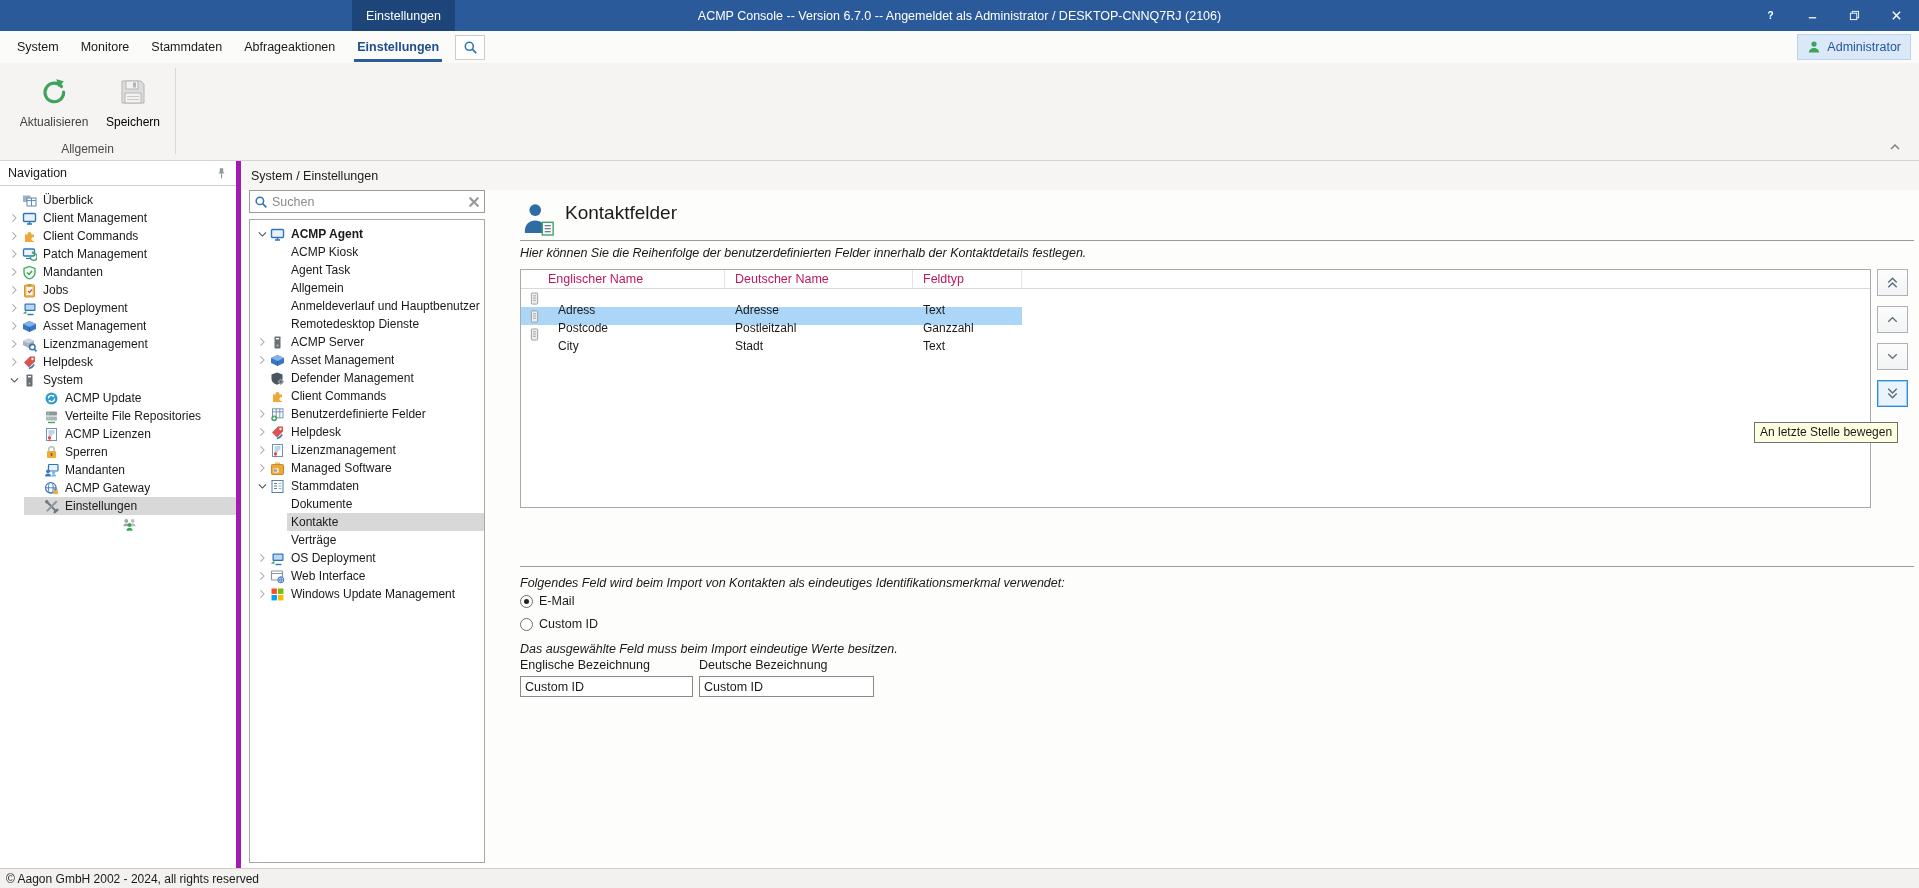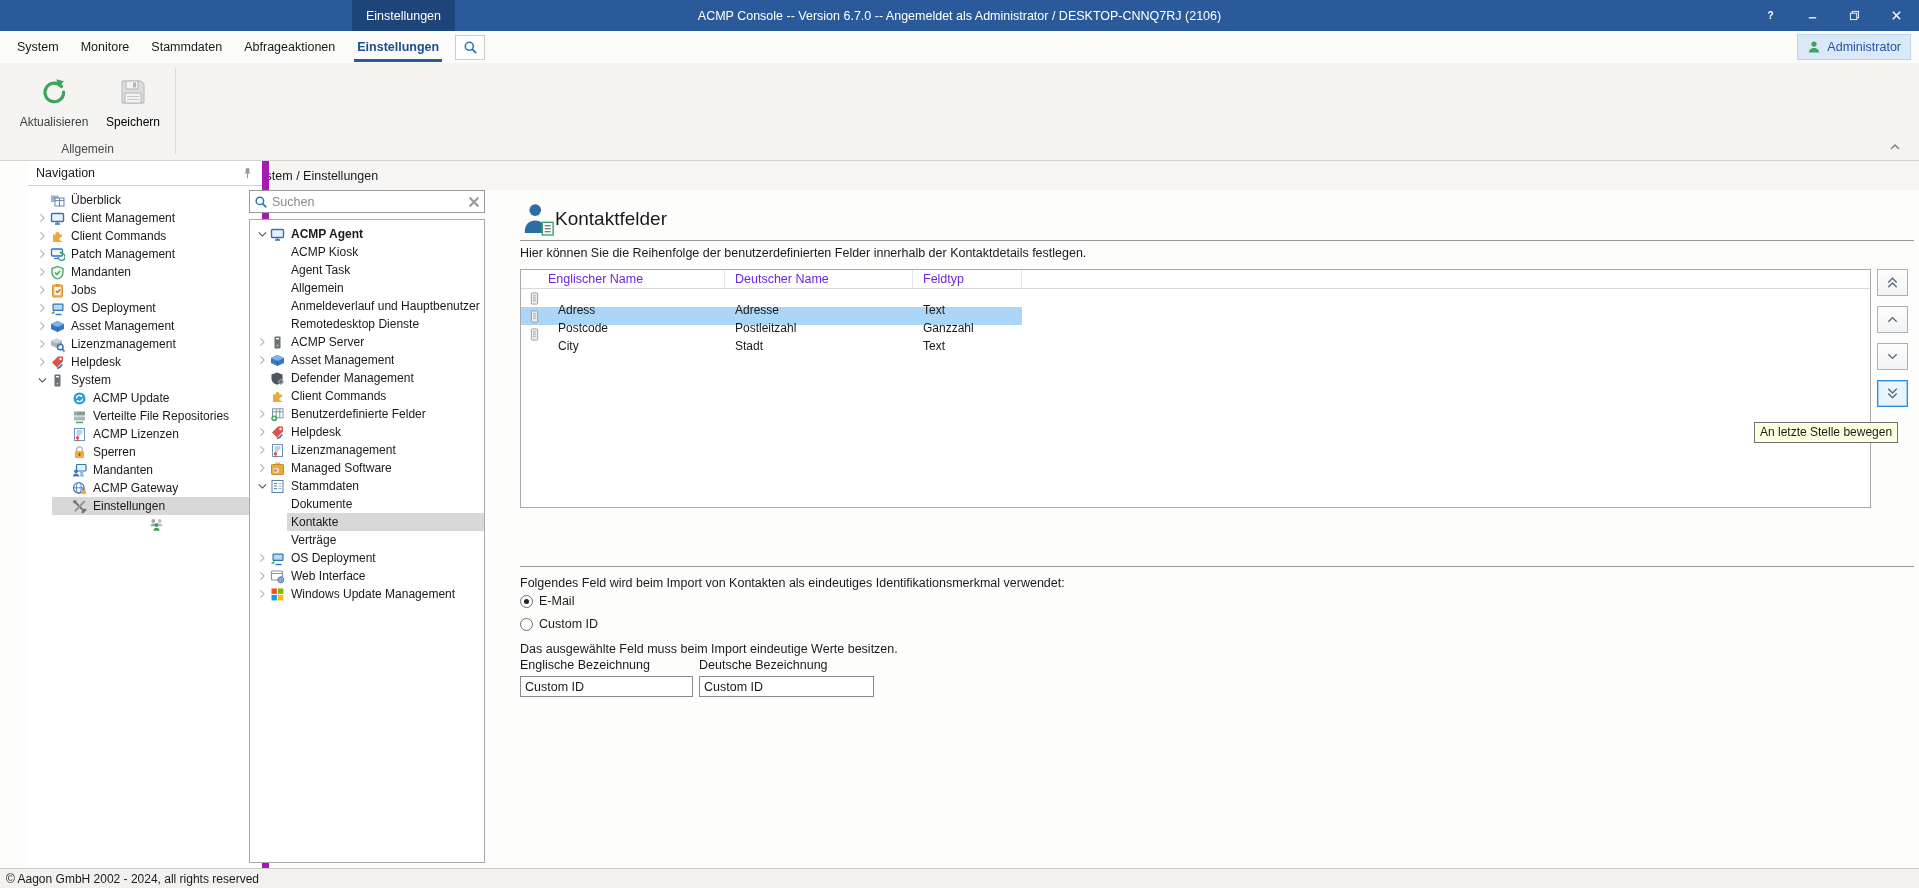--- a/index.html
+++ b/index.html
@@ -34,21 +34,21 @@
   
   .ribbon { position:absolute; left:0; top:63px; width:100%; height:98px; background:#f5f4f2; border-bottom:1px solid #d5d2cf; z-index:20; }
   .ribbon-btn { position:absolute; top:6px; width:72px; height:72px; display:flex; flex-direction:column; align-items:center; padding-top:8px; gap:8px; font-size:12px; color:#3f3f3f; }
   .ribbon-btn .icon { width:30px; height:30px; }
   .ribbon-btn.disabled { color:#000000; }
   .ribbon-sep { position:absolute; left:175px; top:5px; height:86px; width:1px; background:#dbd8d5; }
   .ribbon-group-label { position:absolute; left:0; width:175px; bottom:4px; text-align:center; font-size:12px; color:#4a4a4a; }
   .ribbon-collapse { position:absolute; right:16px; bottom:6px; width:16px; height:14px; }
 
   
-  .nav-panel { position:absolute; left:0; top:161px; width:241px; bottom:20px; background:#fff; border-right:7px solid #a21caf; z-index:10;margin-left:28px; }
+  .nav-panel { position:absolute; left:0; top:161px; width:241px; bottom:20px; background:#fff; border-right:5px solid #a21caf; z-index:10; }
   .nav-header { height:25px; border-bottom:1px solid #d0d0d0; display:flex; align-items:center; justify-content:space-between; padding:0 8px 0 8px; font-size:12.5px; }
   .nav-header .icon { width:13px; height:13px; }
   .nav-tree { position:absolute; top:30px; left:0; right:0; bottom:0; }
 
   .trow { height:18px; display:flex; align-items:center; font-size:12px; position:relative; white-space:nowrap; }
   .trow > * { position:relative; z-index:1; }
   .trow.selected::before { content:""; position:absolute; left:var(--hl,0px); right:0; top:0; bottom:0; background:#d8d8d8; z-index:0; }
   .trow .expander { width:16px; height:14px; display:inline-flex; align-items:center; justify-content:center; }
   .trow .expander svg { width:12px; height:12px; }
   .trow .node-icon { width:15px; height:15px; margin-right:6px; }
@@ -62,27 +62,27 @@
   .search-box { position:absolute; left:249px; top:190px; width:236px; height:23px; border:1px solid #9a9a9a; background:#fff; display:flex; align-items:center; padding:0 3px 0 4px; z-index:12; }
   .search-box .icon { width:14px; height:14px; }
   .search-box input { flex:1; border:none; outline:none; font-size:12.5px; padding:0 4px; font-family:inherit; color:#444; min-width:0; background:transparent; }
   .search-box input::placeholder { color:#8a8a8a; }
   .search-clear { width:15px; height:15px; }
 
   .settings-tree-box { position:absolute; left:249px; top:219px; width:236px; height:644px; border:1px solid #a9a9a9; background:#fff; overflow:hidden; z-index:12; padding-top:5px; }
 
   
   .content { position:absolute; left:242px; top:190px; right:0; bottom:20px; z-index:5; }
-  .sec-head { position:absolute; display:flex; align-items:center; gap:0; }
+  .sec-head { position:absolute; display:flex; gap:10px; }
   .sec-head .sec-title { font-size:19px; color:#1a1a1a; }
   .sec-sep { position:absolute; height:1px; background:#9a9a9a; }
-  .plain-text { position:absolute; font-size:12.5px; color:#1a1a1a; white-space:nowrap; }
+  .plain-text { position:absolute; font-size:12.5px; color:#1a1a1a; white-space:nowrap;font-style:italic; }
 
   .fields-table { position:absolute; left:278px; top:79px; width:1351px; height:239px; border:1px solid #a9a9a9; background:#fff; }
-  .ft-header { display:flex; height:19px; border-bottom:1px solid #d9d9d9; font-size:12.5px; color:#6d28d9; align-items:center; }
+  .ft-header { display:flex; height:19px; border-bottom:1px solid #d9d9d9; font-size:12.5px; color:#be185d; align-items:center; }
   .ft-header .hc { height:100%; display:flex; align-items:center; border-right:1px solid #e4e4e4; padding-left:10px; }
   .ft-row { display:flex; height:18px; align-items:center; font-size:12px; }
   .ft-row.selected { background:linear-gradient(to right, #abd6f8 0, #abd6f8 501px, transparent 501px); }
   .ft-row .c { padding-left:10px; overflow:hidden; white-space:nowrap;margin-top:24px; }
   .ft-row .grip { width:27px; padding-left:9px; display:flex; }
   .ft-row .grip .icon { width:9px; height:13px; }
 
   .move-btn { position:absolute; left:1635px; width:31px; height:27px; border:1px solid #aeb2b8; background:linear-gradient(#fdfdfd,#f2f3f4); display:flex; align-items:center; justify-content:center; }
   .move-btn svg { width:15px; height:15px; }
   .move-btn.focused { border:1px solid #2f8be0; background:#eaf4fd; box-shadow:inset 0 0 0 1px #9ccdf5; }

